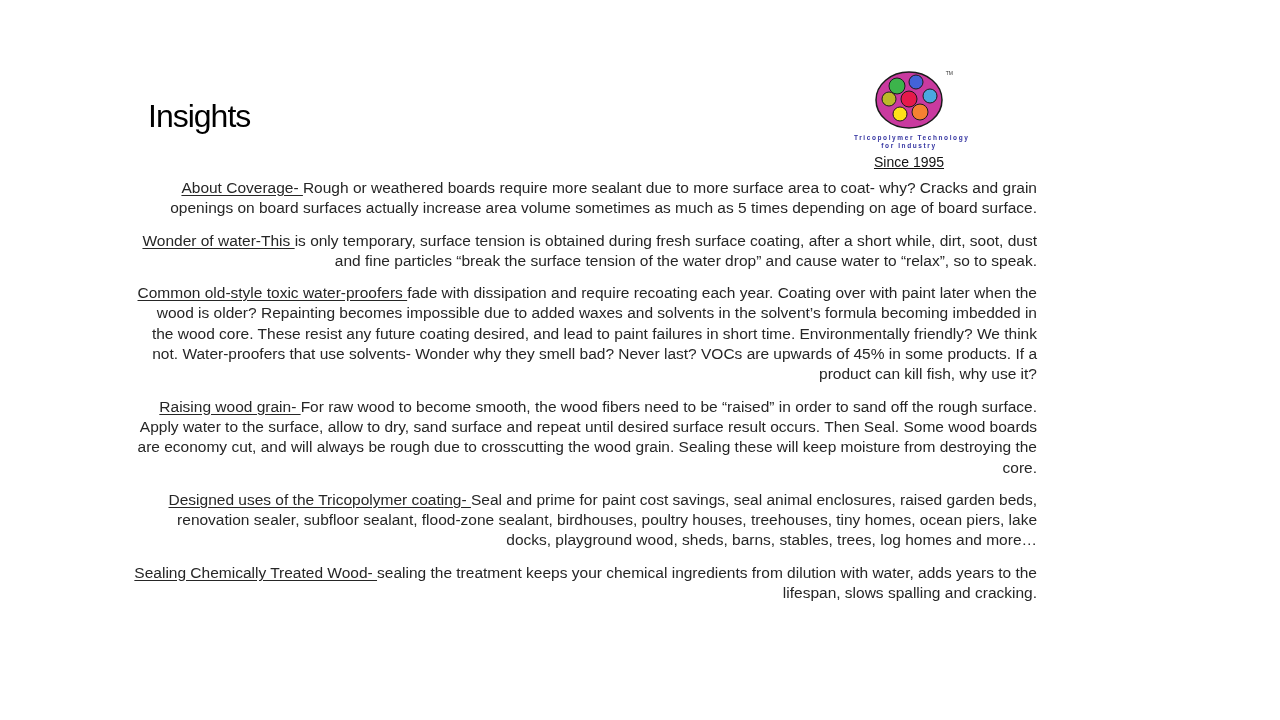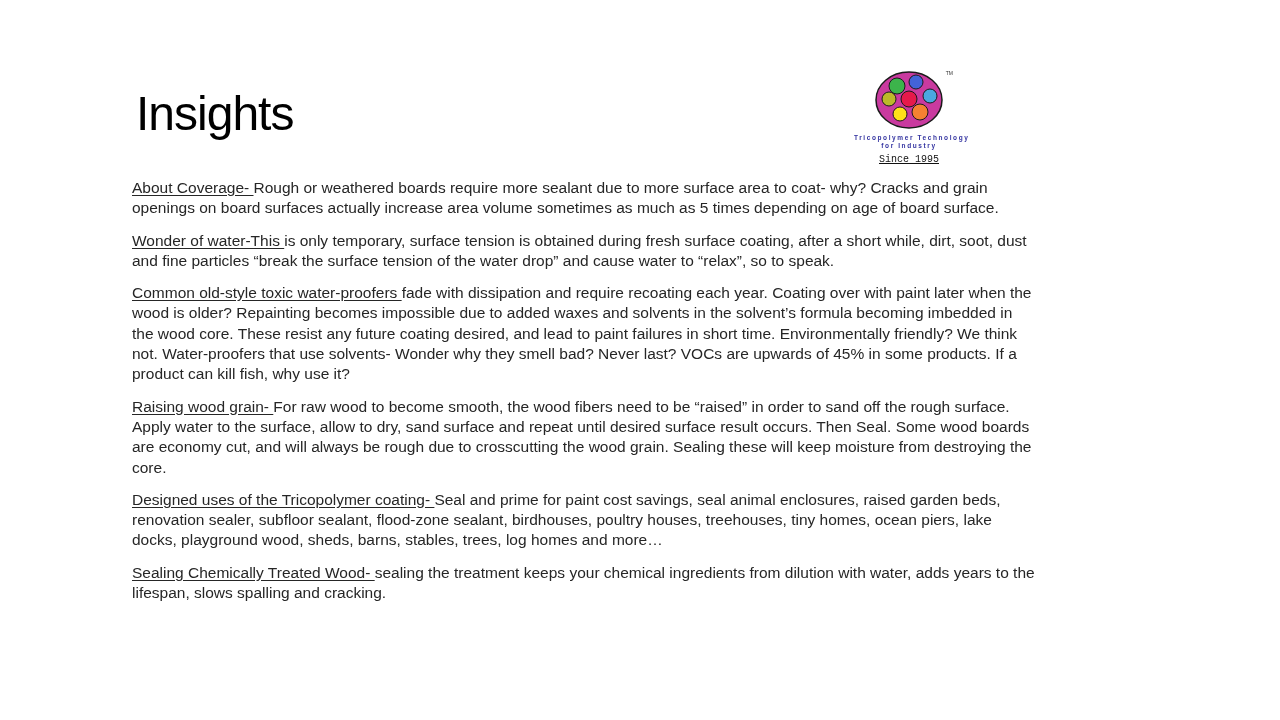--- a/index.html
+++ b/index.html
@@ -7,36 +7,36 @@
     position:relative;
     width:1280px;height:720px;
     background:#ffffff;
     overflow:hidden;
     font-family:"Liberation Sans", sans-serif;
     color:#262626;
   }
   .slide-title{
     position:absolute;
     left:132px;top:82px;
-    margin:4px;
-    font-size:48px;
+    margin:16px;
+    font-size:32px;
     font-weight:400;
     letter-spacing:-1px;
     color:#000000;
     font-family:"Liberation Sans", sans-serif;
   }
   .body-text{
     position:absolute;
     left:132px;top:178px;
     width:905px;
     font-size:15.5px;
     line-height:20.3px;
     color:#262626;
   }
-  .body-text p{margin:0 0 12px 0;}
+  .body-text p{margin:0 0 12px 0;text-align:right;}
   .lead{text-decoration:underline;text-underline-offset:2px;}
   .logo{
     position:absolute;
     left:854px;top:70px;
     width:110px;
     text-align:center;
   }
   .logo-globe{position:relative;display:inline-block;}
   .logo-globe svg{display:block;}
   .tm-mark{
@@ -46,22 +46,22 @@
   .logo-line{
     color:#3333a0;
     font-size:6.5px;
     letter-spacing:1.6px;
     line-height:8px;
     white-space:nowrap;
     font-weight:700;
   }
   .logo-since{
     margin-top:4px;
-    font-family:Liberation Mono, monospace;
-    font-size:10px;
+    font-family:Liberation Sans, sans-serif;
+    font-size:14px;
     color:#111111;
     text-decoration:underline;
   }
 </style>
 </head>
 <body>
 
 <div class="slide">
 
   <h1 class="slide-title">Insights</h1>

